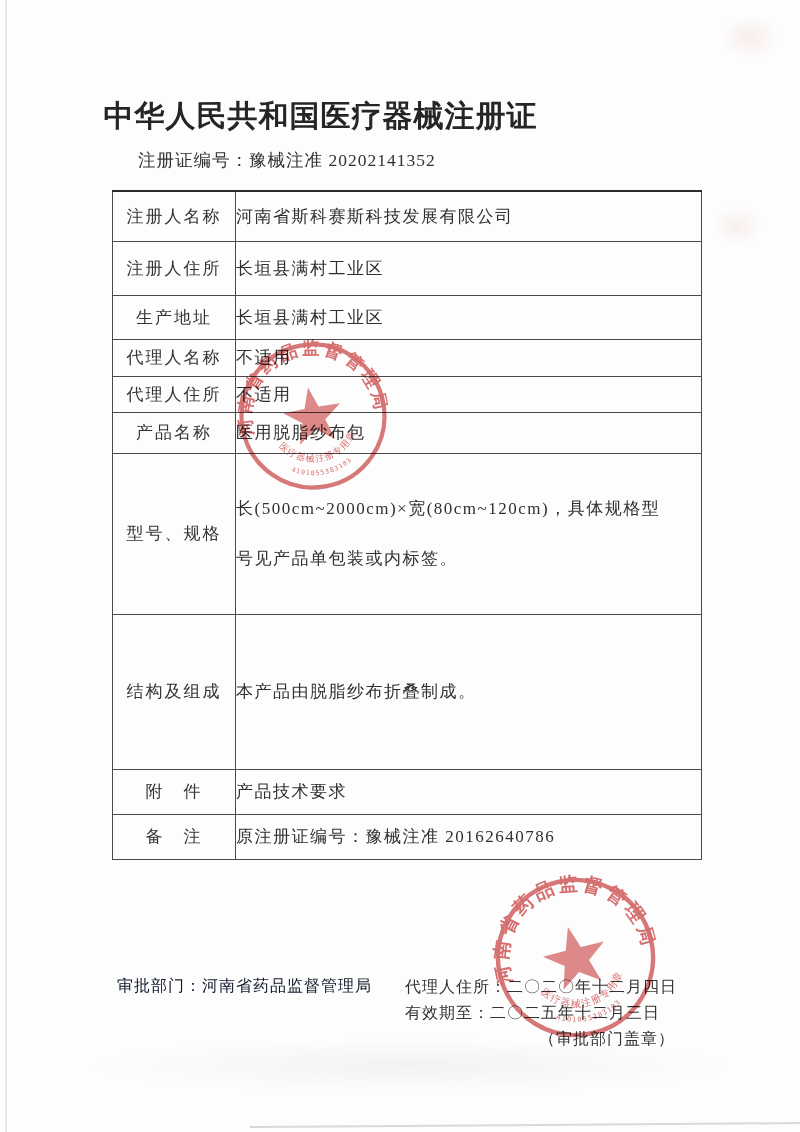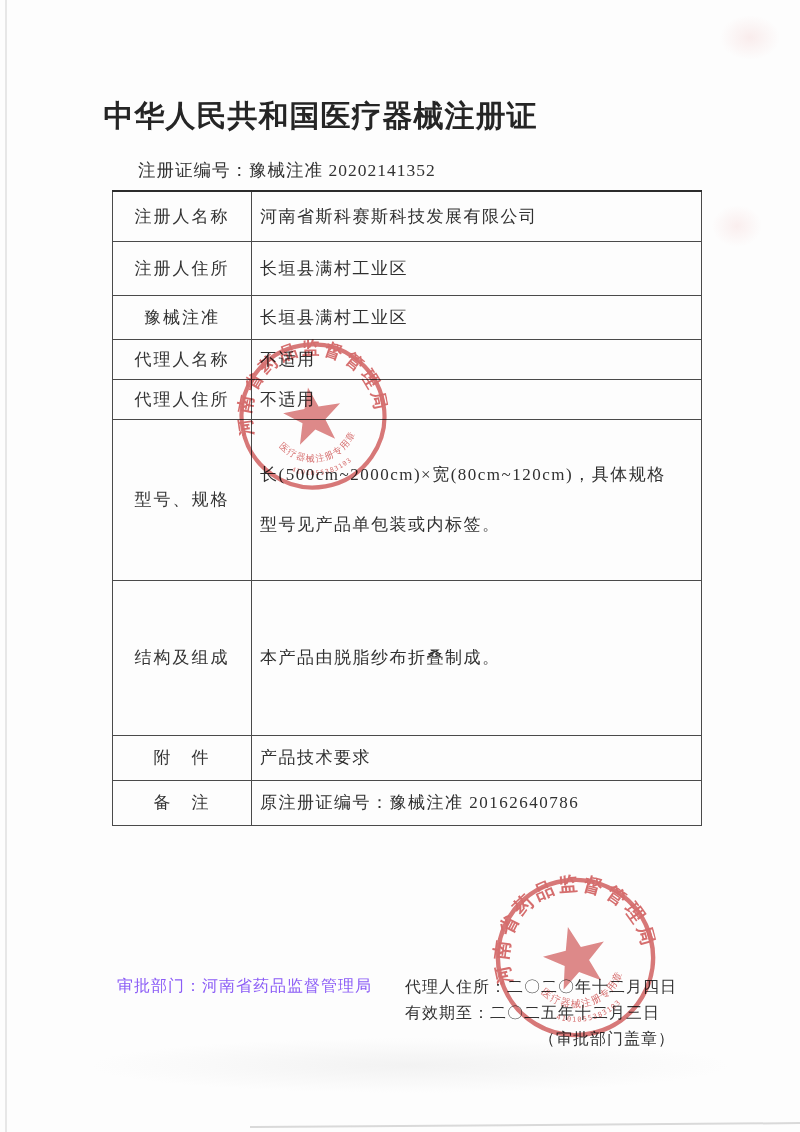--- a/index.html
+++ b/index.html
@@ -21,48 +21,48 @@
   .band{position:absolute;left:90px;top:1038px;width:640px;height:55px;background:radial-gradient(closest-side,rgba(205,205,205,.22),rgba(205,205,205,0));}
   .edge-bottom{position:absolute;left:250px;top:1124px;width:560px;height:2px;background:#d9d9d9;transform:rotate(-0.4deg);}
 
   .title{
     position:absolute;left:0;top:96px;width:641px;margin:0;
     text-align:center;font-size:30px;font-weight:bold;letter-spacing:1px;
     color:#252525;
   }
   .cert-no{
     position:absolute;left:138px;top:148px;
-    font-size:17.5px;letter-spacing:1px;color:#333;margin-top:10px;
+    font-size:17.5px;letter-spacing:1px;color:#333;
   }
 
   table.cert-table{
     position:absolute;left:112px;top:190px;width:590px;
     border-collapse:collapse;table-layout:fixed;
     font-size:17px;color:#303030;
   }
   table.cert-table td{
     border:1px solid #4a4a4a;
-    padding:8px;vertical-align:middle;
+    padding:0;vertical-align:middle;
   }
   table.cert-table tr:first-child td{border-top:2px solid #2c2c2c;}
   td.lbl{
     width:122px;text-align:center;letter-spacing:2px;color:#343434;
   }
   td.val{
     padding-left:15px;padding-right:10px;letter-spacing:1.5px;
   }
   tr.r0{height:50px;} tr.r1{height:54px;} tr.r2{height:44px;}
   tr.r3{height:37px;} tr.r4{height:36px;} tr.r5{height:41px;}
   tr.r6{height:161px;} tr.r7{height:155px;} tr.r8{height:64px;}
   tr.r9{height:45px;font-family:Liberation Serif, serif;} tr.r10{height:50px;} tr.r11{height:45px;margin-left:31px;}
   tr.r6 td.val{line-height:2.9;padding-right:30px;}
 
   .footer-left{
     position:absolute;left:117px;top:976px;
-    font-size:16px;letter-spacing:1px;color:#8b5cf6;text-align:right;
+    font-size:16px;letter-spacing:1px;color:#0f172a;text-align:right;
   }
   .footer-right{
     position:absolute;left:405px;top:974px;width:272px;
     font-size:16px;letter-spacing:1px;color:#333;line-height:26px;
   }
   .footer-right .seal-note{text-align:right;padding-right:2px;}
 
   
   .stamp{
     position:absolute;opacity:.82;mix-blend-mode:multiply;pointer-events:none;
@@ -93,30 +93,34 @@
     <tbody>
       <tr class="r0">
         <td class="lbl">注册人名称</td>
         <td class="val">河南省斯科赛斯科技发展有限公司</td>
       </tr>
       <tr class="r1">
         <td class="lbl">注册人住所</td>
         <td class="val">长垣县满村工业区</td>
       </tr>
       <tr class="r2">
-        <td class="lbl">豫械注准</td>
+        <td class="lbl">生产地址</td>
         <td class="val">长垣县满村工业区</td>
       </tr>
       <tr class="r3">
         <td class="lbl">代理人名称</td>
         <td class="val">不适用</td>
       </tr>
       <tr class="r4">
         <td class="lbl">代理人住所</td>
         <td class="val">不适用</td>
+      </tr>
+      <tr class="r5">
+        <td class="lbl">产品名称</td>
+        <td class="val">医用脱脂纱布包</td>
       </tr>
       <tr class="r6">
         <td class="lbl">型号、规格</td>
         <td class="val">长(500cm~2000cm)×宽(80cm~120cm)，具体规格型号见产品单包装或内标签。</td>
       </tr>
       <tr class="r7">
         <td class="lbl">结构及组成</td>
         <td class="val">本产品由脱脂纱布折叠制成。</td>
       </tr>
       <tr class="r9">

